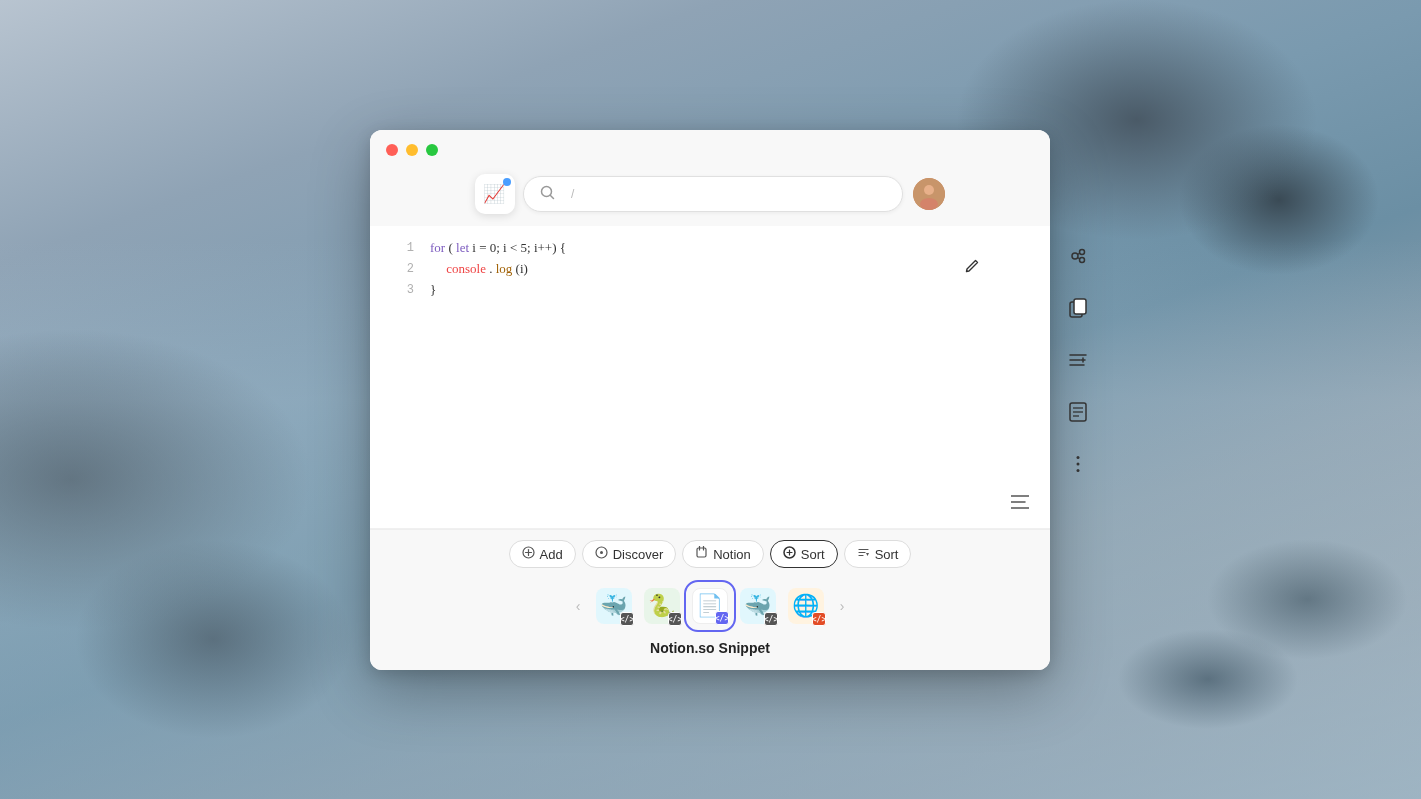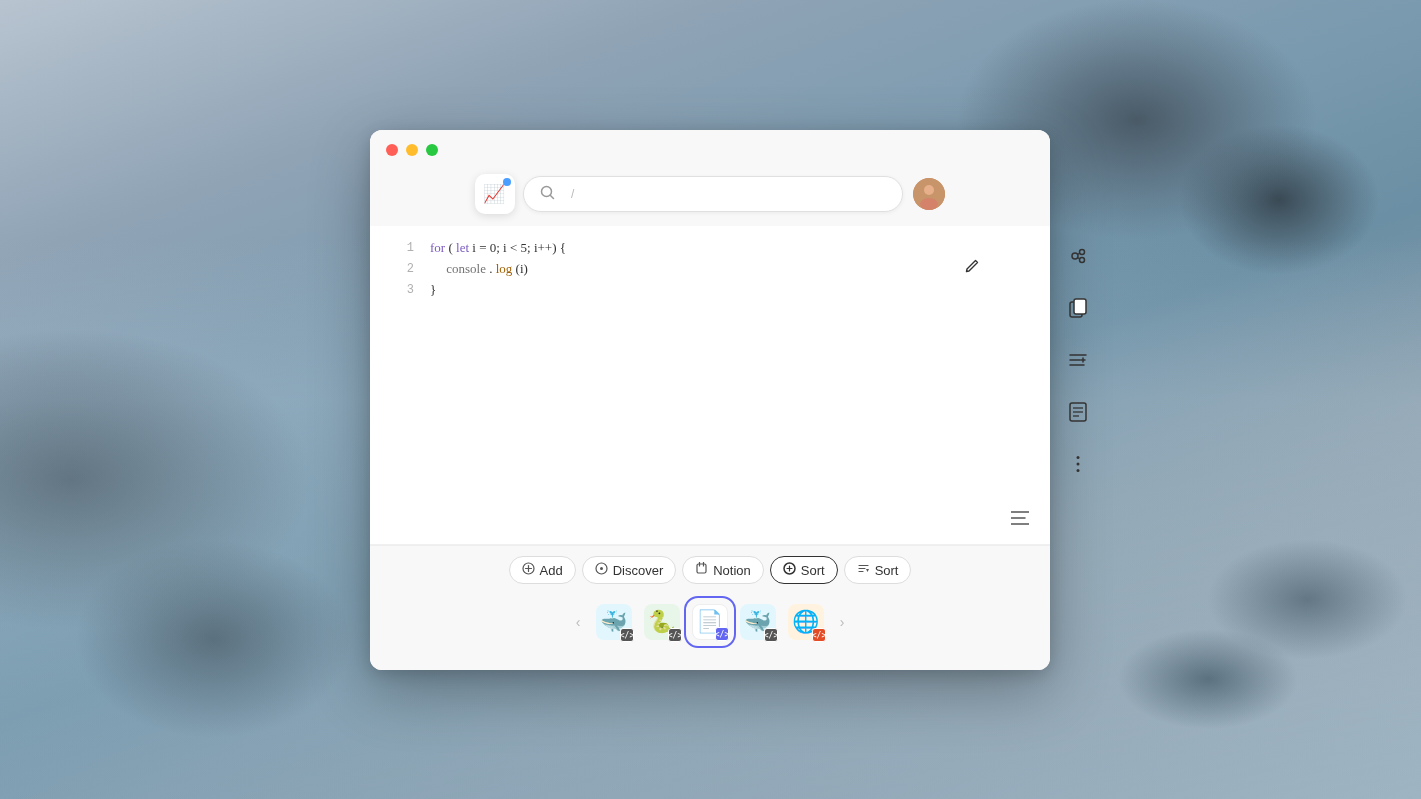--- a/index.html
+++ b/index.html
@@ -191,21 +191,21 @@
       padding-top: 1px;
     }
 
     .code-content {
       flex: 1;
       font-family: Liberation Serif, serif;
     }
 
     .kw-for { color: #7c5bbf; font-weight: 500; }
     .kw-let { color: #7c5bbf; font-weight: 500; }
-    .kw-console { color: #737373; margin-top: 44px; }
+    .kw-console { color: #ef4444; margin-top: 44px; }
     .kw-log { color: #a16207; }
     .kw-plain { color: #333; }
 
     .sidebar-btn {
       width: 36px;
       height: 36px;
       border-radius: 8px;
       background: transparent;
       border: none;
       cursor: pointer;
@@ -534,20 +534,21 @@
       <div class="snippet-icon-inner" style="background:#fff3e0;">
         <span style="font-size:22px;">🌐</span>
         <div class="snippet-icon-badge" style="background:#e34c26;">&lt;/&gt;</div>
       </div>
     </div>
 
     <div class="carousel-arrow">›</div>
   </div>
 
   <div class="snippet-info">
+    <div class="snippet-title">Notion.so Snippet</div>
   </div>
 </div>
 
 <div style="position:absolute; left:1052px; top:238px; width:52px; display:flex; flex-direction:column; align-items:center; gap:16px;">
 
   <button class="sidebar-btn">
     <svg width="20" height="20" viewBox="0 0 20 20" fill="none">
       <circle cx="7" cy="10" r="3" stroke="#333" stroke-width="1.5"></circle>
       <circle cx="14" cy="6" r="2.5" stroke="#333" stroke-width="1.5"></circle>
       <circle cx="14" cy="14" r="2.5" stroke="#333" stroke-width="1.5"></circle>

